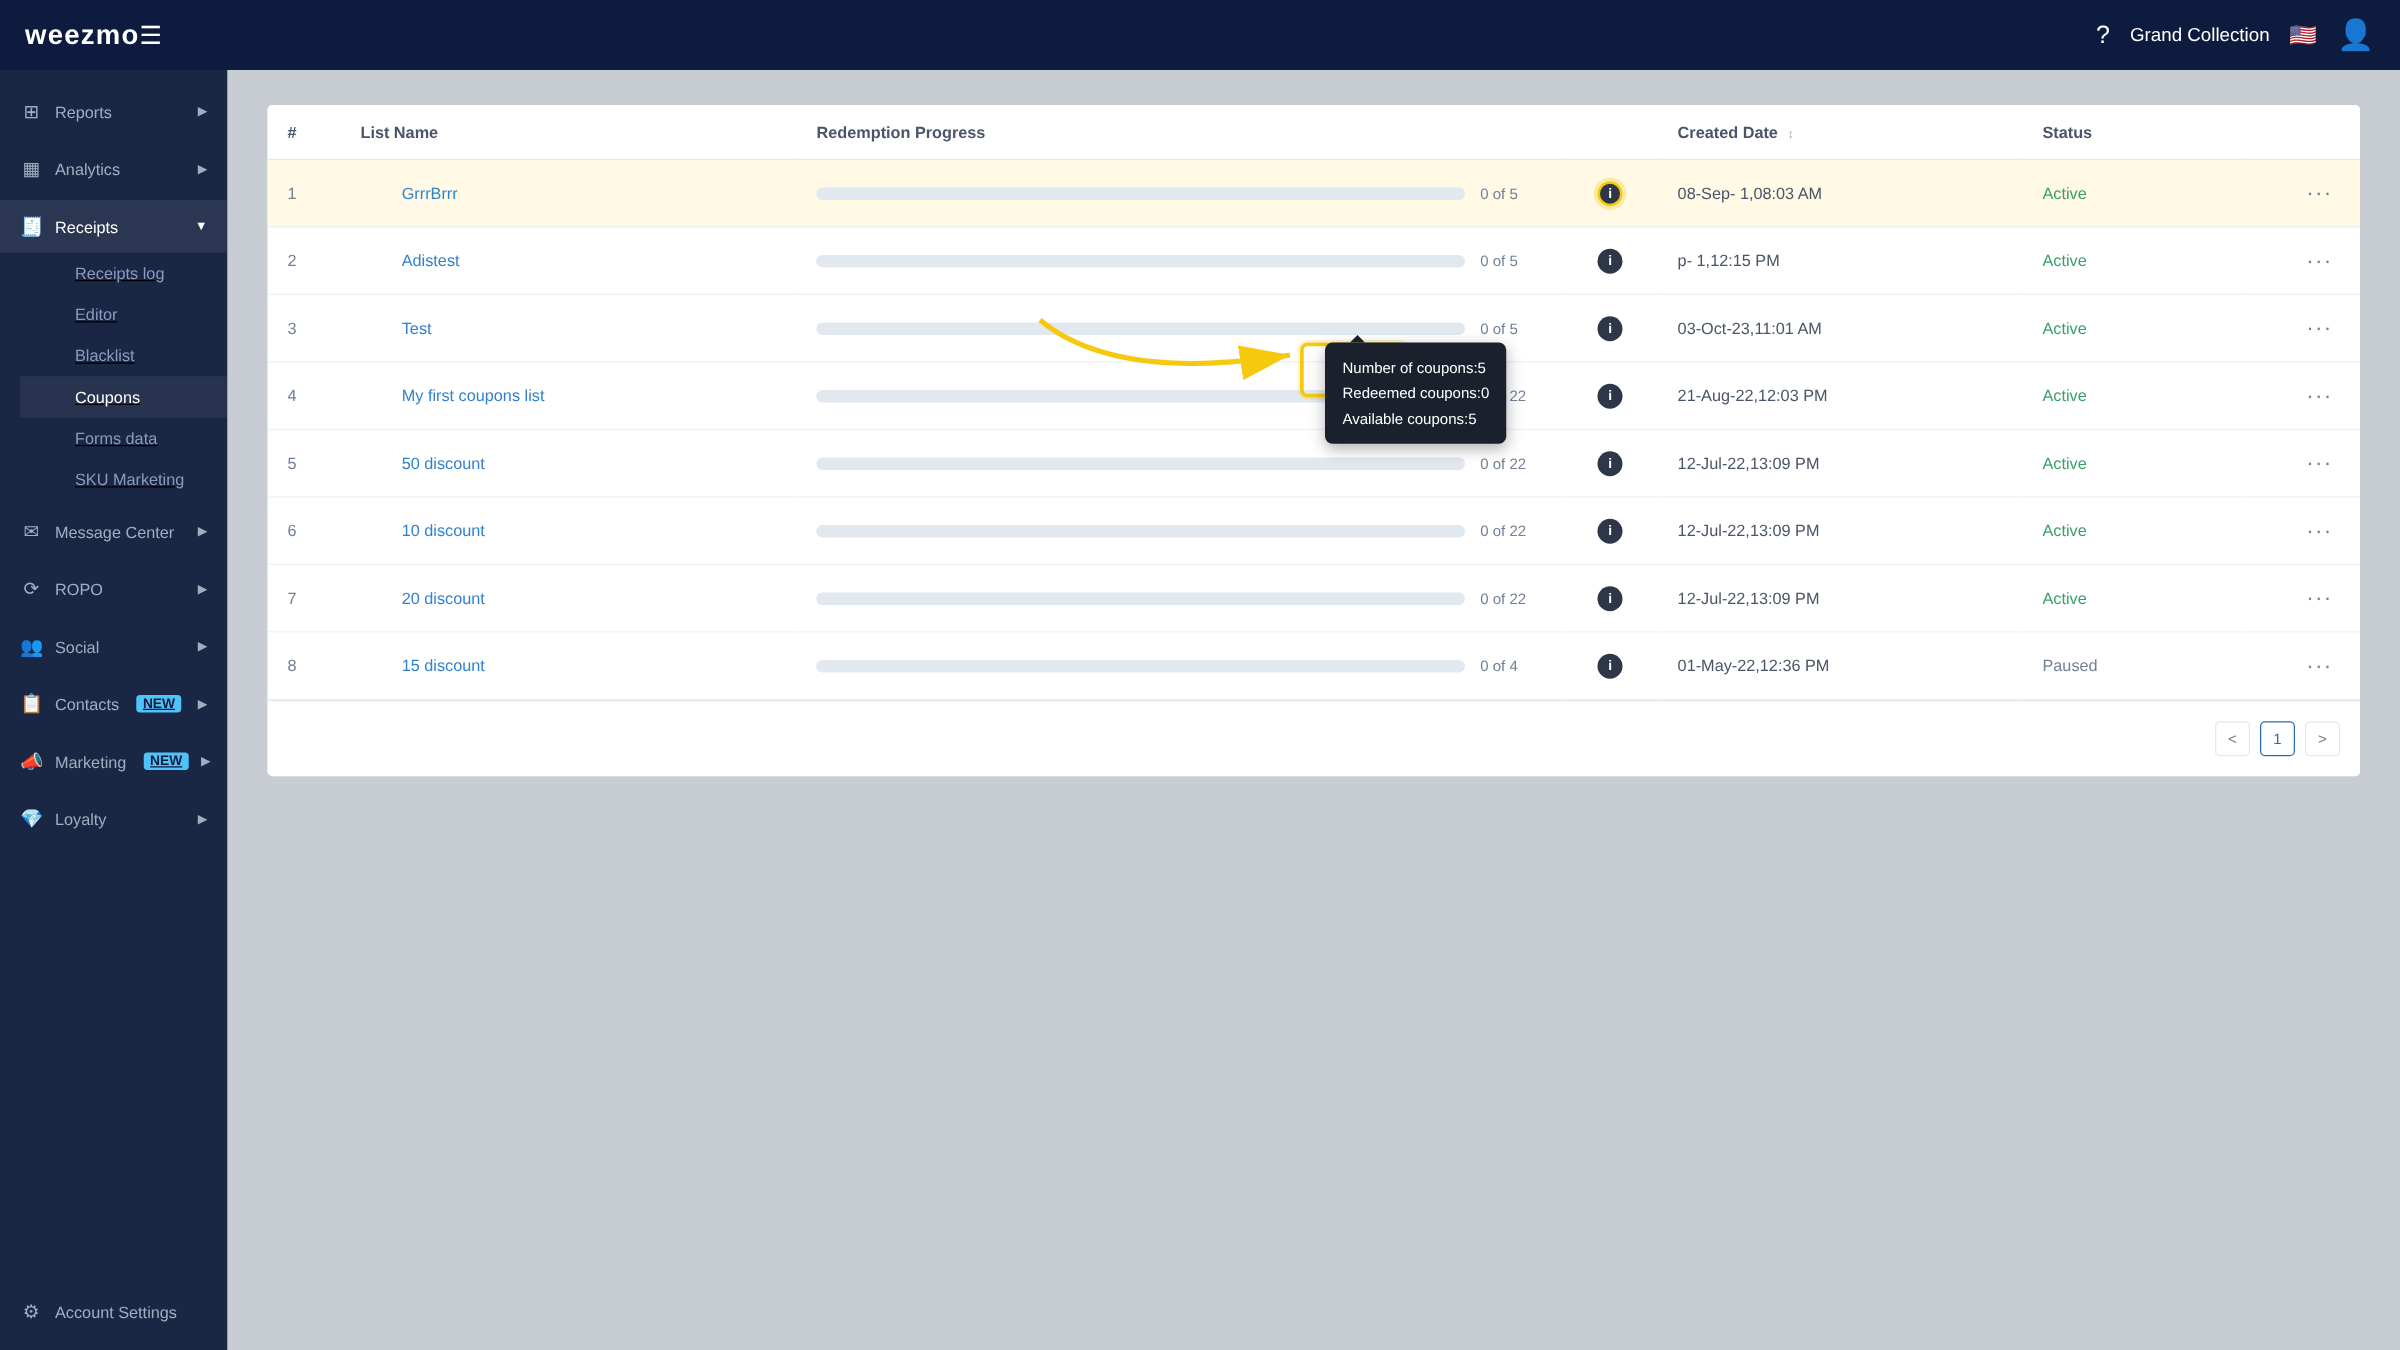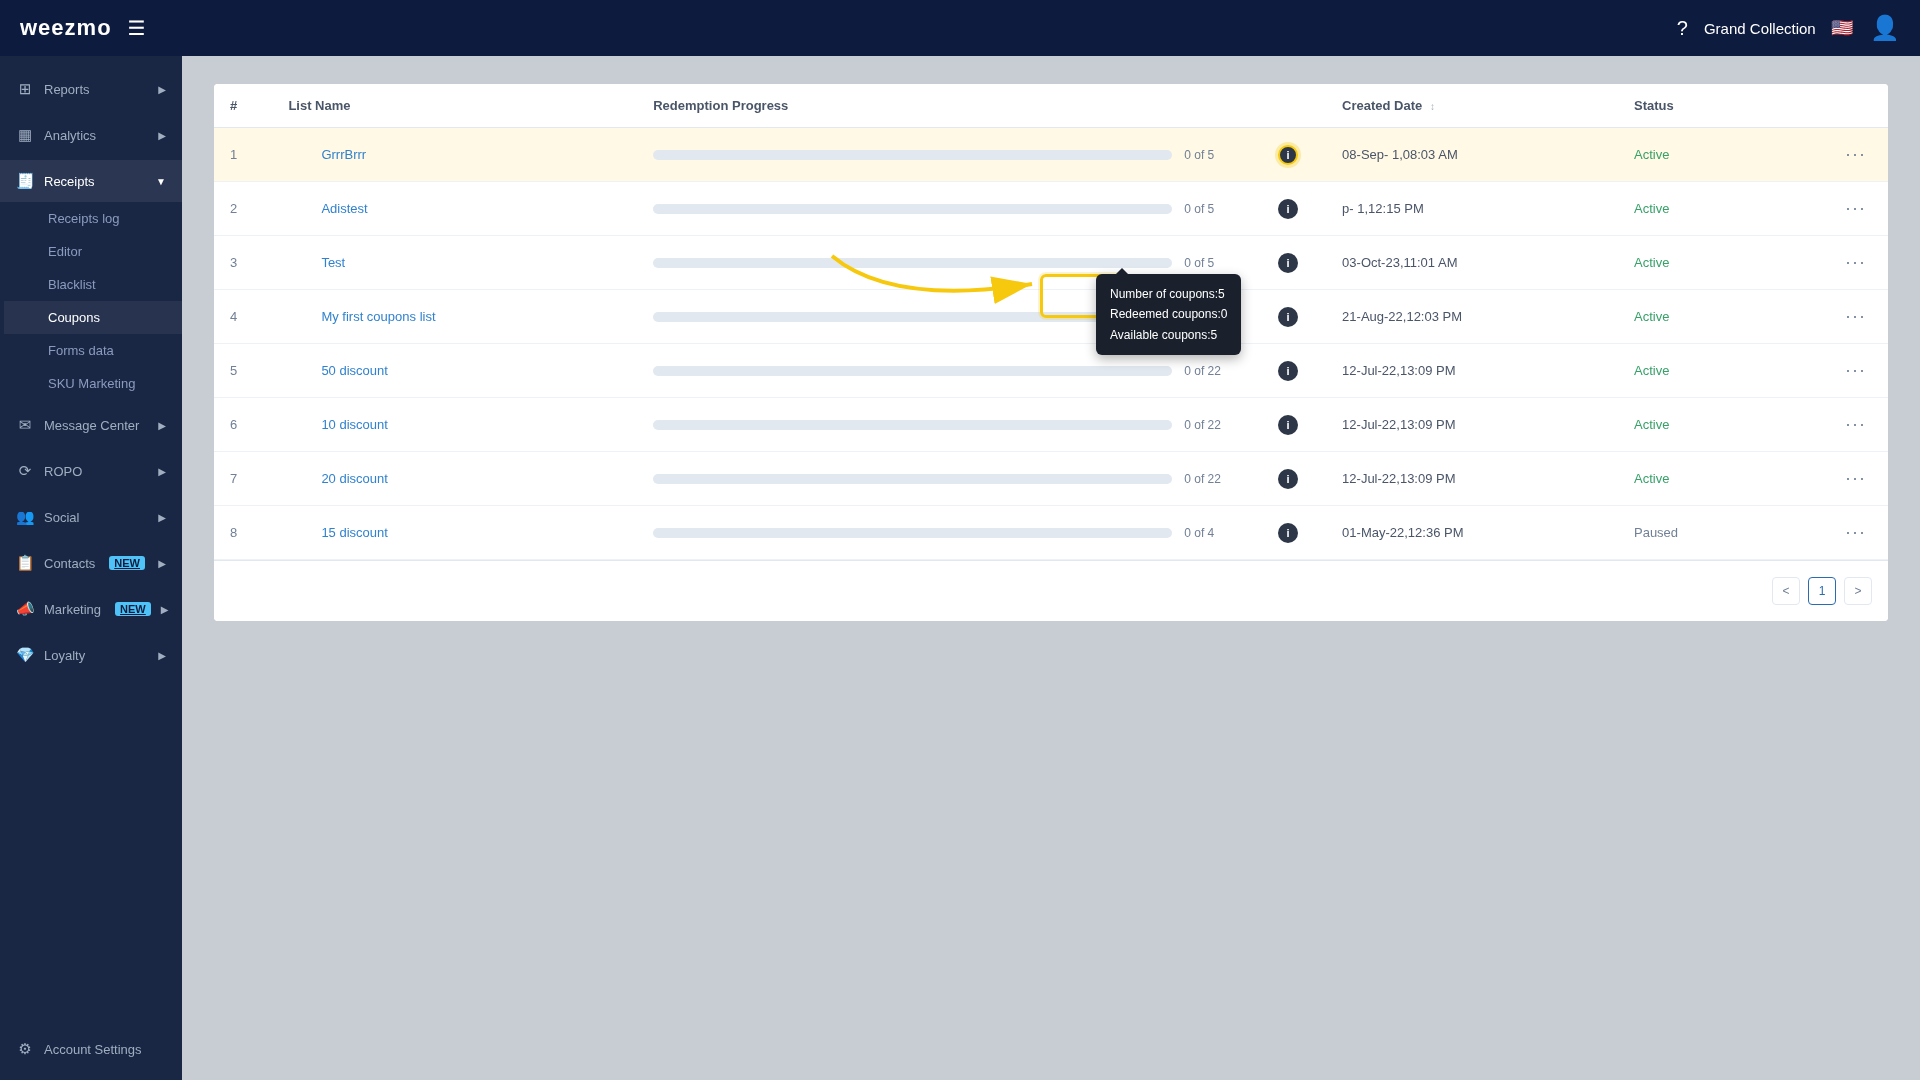--- a/index.html
+++ b/index.html
@@ -12,21 +12,21 @@
       background: #0d1b3e;
       display: flex;
       align-items: center;
       padding: 0 20px;
       justify-content: space-between;
       position: fixed;
       top: 0;
       left: 0;
       z-index: 100;
     }
-    .top-nav-left { display: flex; align-items: center; gap: 16px; }
+    .top-nav-left { display: flex; align-items: center; }
     .logo { color: white; font-size: 22px; font-weight: 700; letter-spacing: 1px; }
     .hamburger { color: white; font-size: 20px; cursor: pointer; }
     .top-nav-right { display: flex; align-items: center; gap: 16px; }
     .nav-help { color: white; font-size: 20px; cursor: pointer; }
     .nav-store { color: white; font-size: 15px; }
     .nav-flag { font-size: 18px; }
     .nav-user { color: white; font-size: 24px; cursor: pointer; }
 
     
     .layout { display: flex; height: 1080px; padding-top: 56px; }
@@ -50,21 +50,21 @@
       font-size: 13px;
       cursor: pointer;
       transition: background 0.2s;
     }
     .sidebar-item.active { background: rgba(255,255,255,0.08); color: white; }
     .sidebar-item .arrow { margin-left: auto; font-size: 10px; }
     .sidebar-item .icon { font-size: 15px; width: 18px; text-align: center; }
     .sidebar-section { margin: 2px 0; }
 
     
-    .sidebar-sub { padding-left: 4px; }
+    .sidebar-sub { padding-left: 16px; text-decoration: underline; }
     .sidebar-sub-item {
       padding: 9px 16px 9px 44px;
       color: #8a9bbf;
       font-size: 13px;
       cursor: pointer;
     }
     .sidebar-sub-item.active { color: white; background: rgba(255,255,255,0.06); }
 
     .badge-new {
       background: #4fc3f7;
@@ -248,21 +248,21 @@
       position: absolute;
       background: #1a202c;
       color: white;
       border-radius: 6px;
       padding: 10px 14px;
       font-size: 12px;
       line-height: 1.7;
       white-space: nowrap;
       z-index: 200;
       top: 218px;
-      left: 914px;
+      left: 878px;
       box-shadow: 0 4px 12px rgba(0,0,0,0.3);
     }
     .tooltip-popup::after {
       content: '';
       position: absolute;
       top: -6px;
       left: 20px;
       border-left: 6px solid transparent;
       border-right: 6px solid transparent;
       border-bottom: 6px solid #1a202c;

